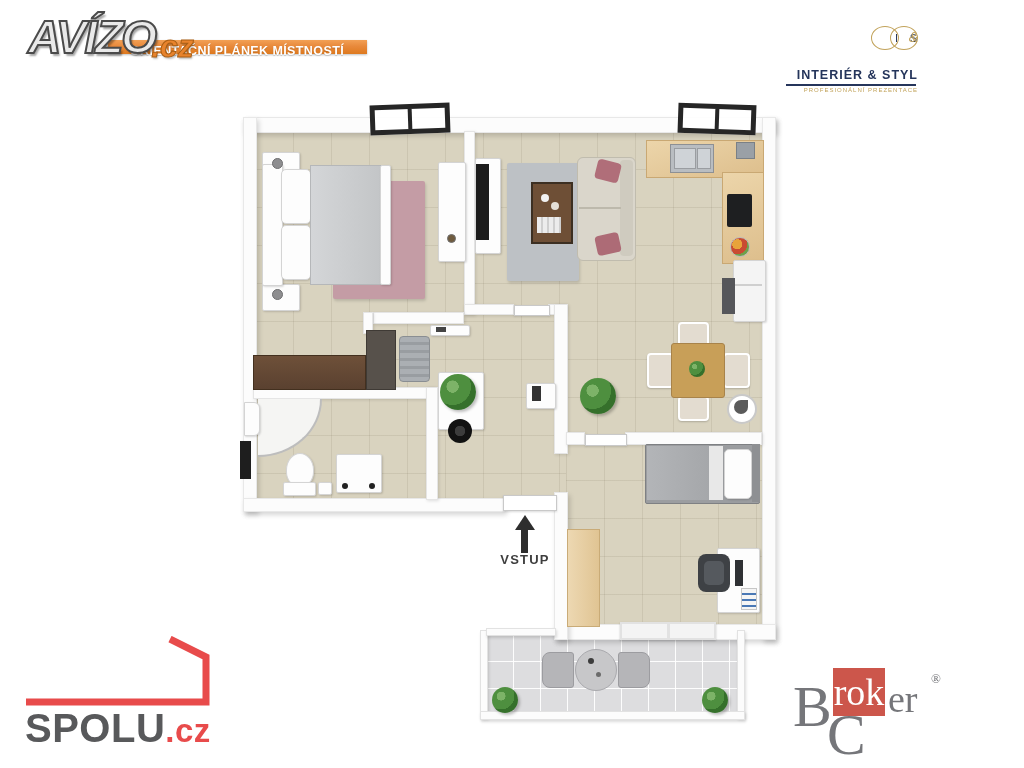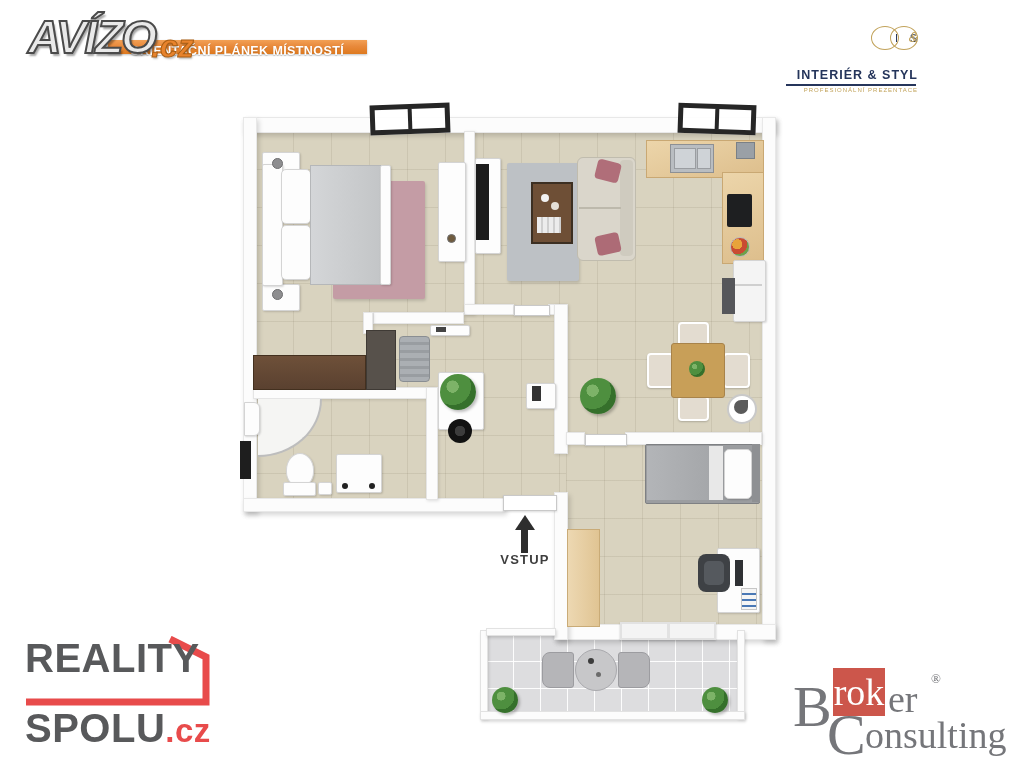--- a/index.html
+++ b/index.html
@@ -233,24 +233,22 @@
 
   <div class="arrow-head"></div>
   <div class="arrow-shaft"></div>
   <div class="vstup">VSTUP</div>
 </div>
 
 <div class="rspolu">
   <svg width="220" height="118" viewBox="0 0 220 118">
     <polyline points="2,66 182,66 182,21 146,3" fill="none" stroke="#E84B4B" stroke-width="7"></polyline>
   </svg>
-  <div class="t1">REALITY</div>
   <div class="t2"><span>SPOLU</span><span class="cz">.cz</span></div>
 </div>
 
 <div class="broker">
   <span class="b1">B</span>
   <span class="red">rok</span>
   <span class="e1">er</span>
   <span class="rg">®</span>
   <span class="b2">C</span>
-  <span class="e2">onsulting</span>
 </div>
 
 </body></html>

